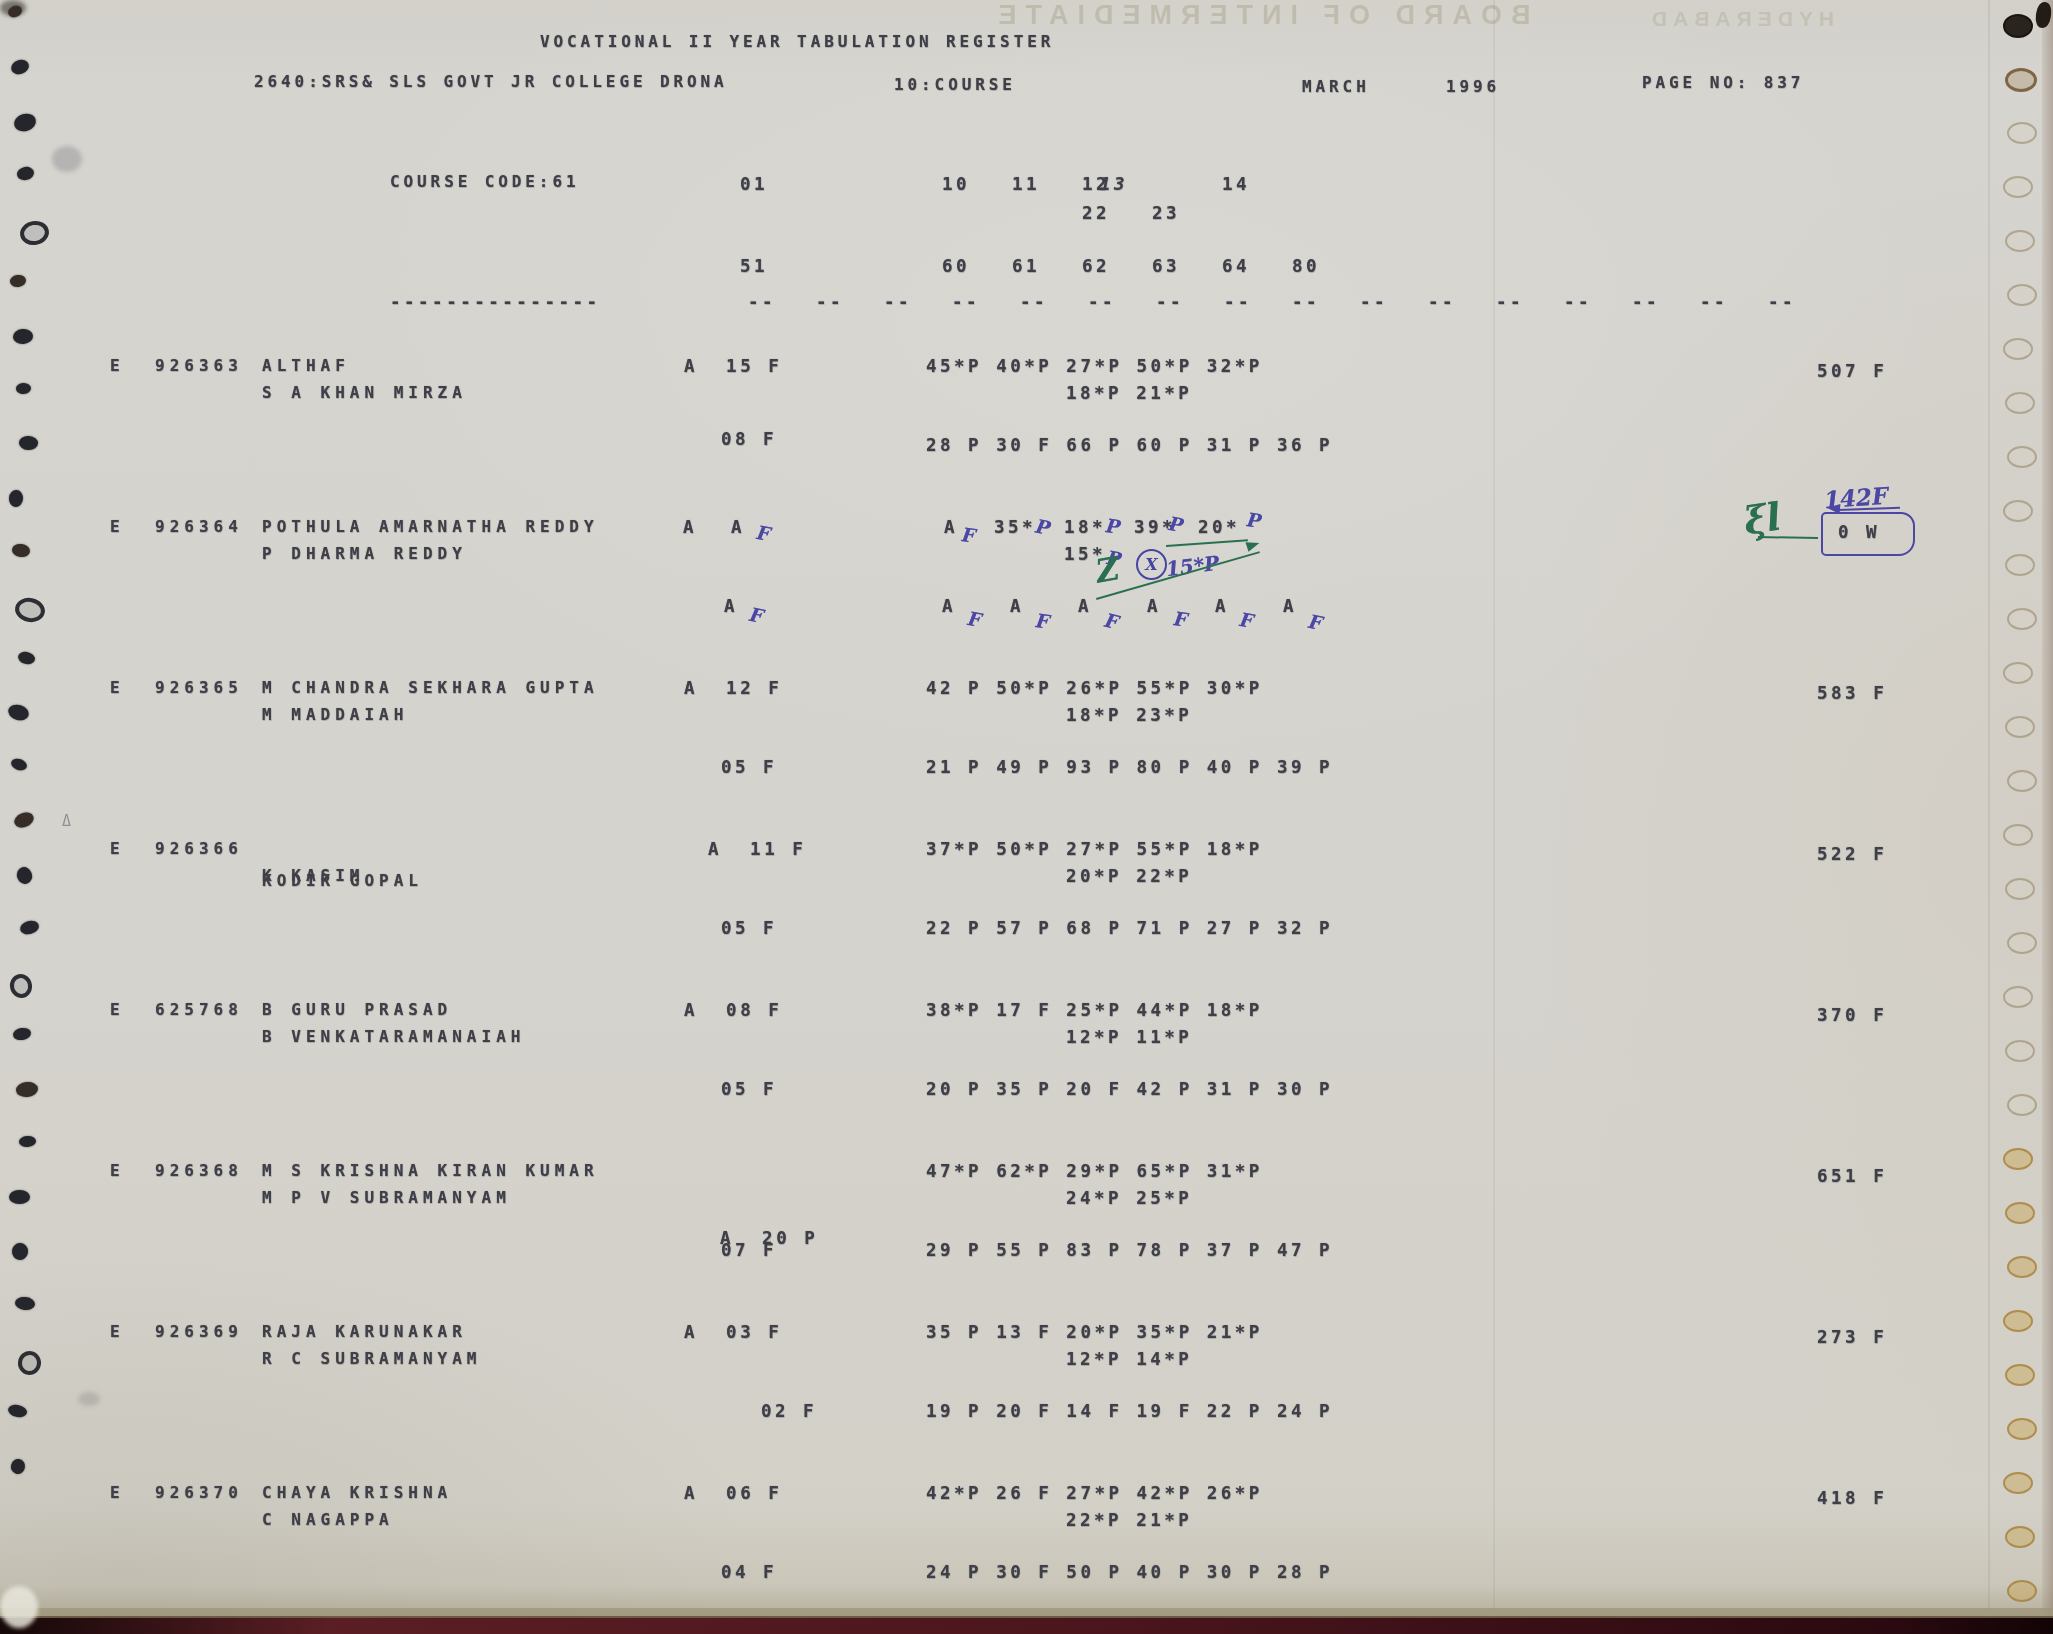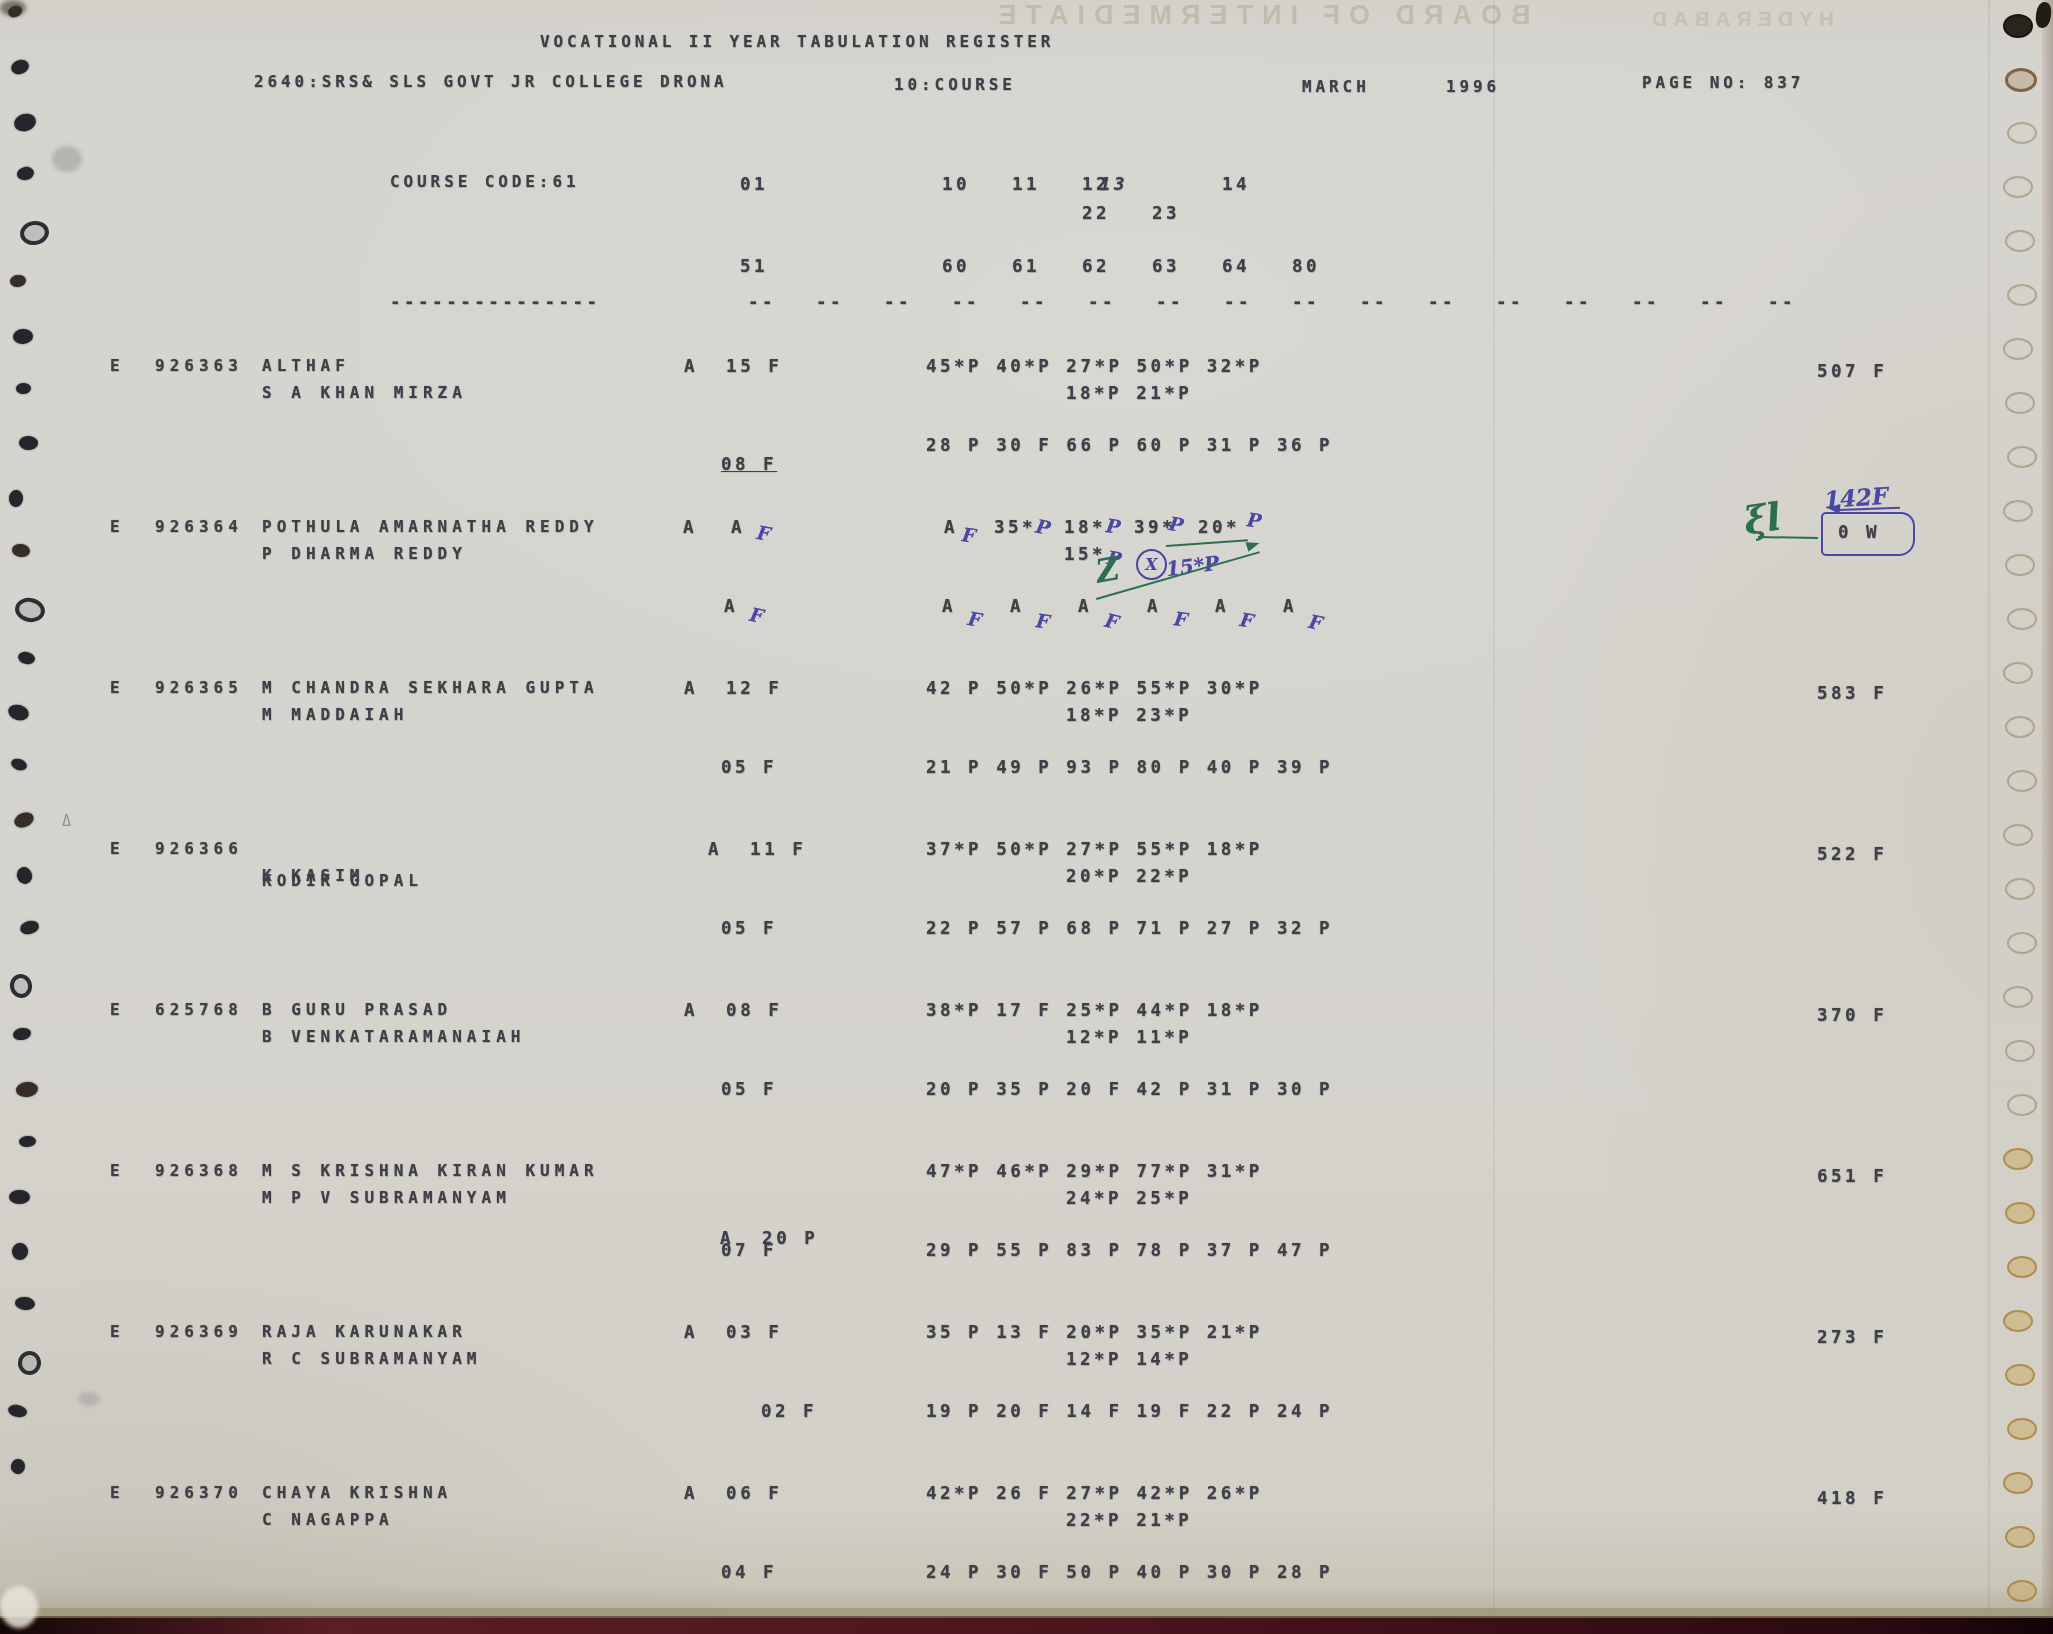--- a/index.html
+++ b/index.html
@@ -100,21 +100,21 @@
     <div class="tk mk" style="left: 1632px; top: 294px;">--</div>
     <div class="tk mk" style="left: 1700px; top: 294px;">--</div>
     <div class="tk mk" style="left: 1768px; top: 294px;">--</div>
     <div class="tk pb" style="left: 110px; top: 358px;">E</div>
     <div class="tk pb" style="left: 155px; top: 358px;">926363</div>
     <div class="tk pb" style="left: 262px; top: 358px;">ALTHAF</div>
     <div class="tk pb" style="left: 262px; top: 385px;">S A KHAN MIRZA</div>
     <div class="tk mk" style="left: 684px; top: 358px;">A  15 F</div>
     <div class="tk mk" style="left: 926px; top: 358px;">45*P 40*P 27*P 50*P 32*P</div>
     <div class="tk mk" style="left: 1066px; top: 385px;">18*P 21*P</div>
-    <div class="tk mk" style="left: 721px; top: 456px; text-decoration: underline;">08 F</div>
+    <div class="tk mk" style="left: 721px; top: 431px;">08 F</div>
     <div class="tk mk" style="left: 926px; top: 437px;">28 P 30 F 66 P 60 P 31 P 36 P</div>
     <div class="tk mk" style="left: 1817px; top: 363px;">507 F</div>
     <div class="tk pb" style="left: 110px; top: 519px;">E</div>
     <div class="tk pb" style="left: 155px; top: 519px;">926364</div>
     <div class="tk pb" style="left: 262px; top: 519px;">POTHULA AMARNATHA REDDY</div>
     <div class="tk pb" style="left: 262px; top: 546px;">P DHARMA REDDY</div>
     <div class="tk mk" style="left: 683px; top: 519px;">A</div>
     <div class="tk mk" style="left: 731px; top: 519px;">A</div>
     <div class="tk mk" style="left: 724px; top: 598px;">A</div>
     <div class="tk mk" style="left: 944px; top: 519px;">A</div>
@@ -184,21 +184,21 @@
     <div class="tk mk" style="left: 926px; top: 1002px;">38*P 17 F 25*P 44*P 18*P</div>
     <div class="tk mk" style="left: 1066px; top: 1029px;">12*P 11*P</div>
     <div class="tk mk" style="left: 721px; top: 1081px;">05 F</div>
     <div class="tk mk" style="left: 926px; top: 1081px;">20 P 35 P 20 F 42 P 31 P 30 P</div>
     <div class="tk mk" style="left: 1817px; top: 1007px;">370 F</div>
     <div class="tk pb" style="left: 110px; top: 1163px;">E</div>
     <div class="tk pb" style="left: 155px; top: 1163px;">926368</div>
     <div class="tk pb" style="left: 262px; top: 1163px;">M S KRISHNA KIRAN KUMAR</div>
     <div class="tk pb" style="left: 262px; top: 1190px;">M P V SUBRAMANYAM</div>
     <div class="tk mk" style="left: 684px; top: 1230px; margin-left: 36px;">A  20 P</div>
-    <div class="tk mk" style="left: 926px; top: 1163px;">47*P 46*P 29*P 77*P 31*P</div>
+    <div class="tk mk" style="left: 926px; top: 1163px;">47*P 62*P 29*P 65*P 31*P</div>
     <div class="tk mk" style="left: 1066px; top: 1190px;">24*P 25*P</div>
     <div class="tk mk" style="left: 721px; top: 1242px;">07 F</div>
     <div class="tk mk" style="left: 926px; top: 1242px;">29 P 55 P 83 P 78 P 37 P 47 P</div>
     <div class="tk mk" style="left: 1817px; top: 1168px;">651 F</div>
     <div class="tk pb" style="left: 110px; top: 1324px;">E</div>
     <div class="tk pb" style="left: 155px; top: 1324px;">926369</div>
     <div class="tk pb" style="left: 262px; top: 1324px;">RAJA KARUNAKAR</div>
     <div class="tk pb" style="left: 262px; top: 1351px;">R C SUBRAMANYAM</div>
     <div class="tk mk" style="left: 684px; top: 1324px;">A  03 F</div>
     <div class="tk mk" style="left: 926px; top: 1324px;">35 P 13 F 20*P 35*P 21*P</div>

